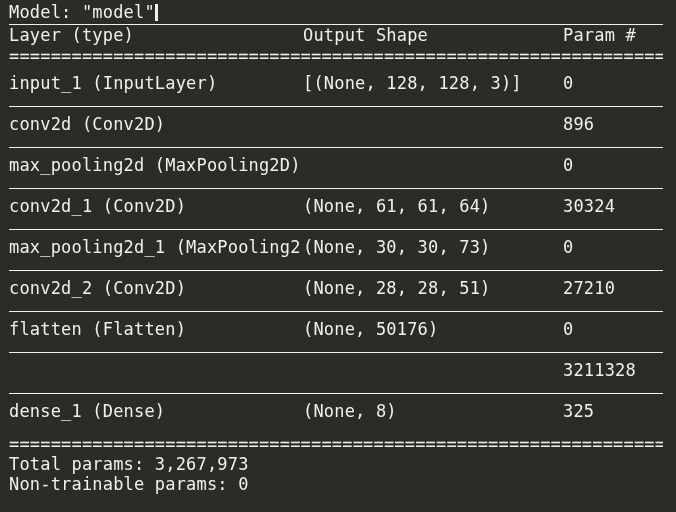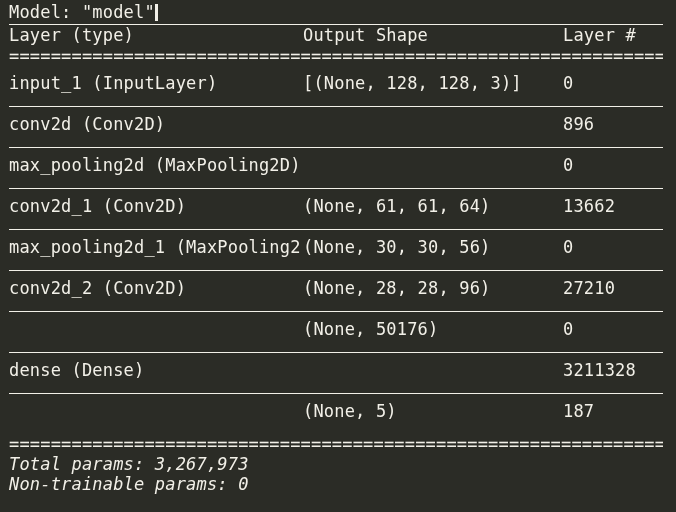--- a/index.html
+++ b/index.html
@@ -91,38 +91,37 @@
   .header-row .cells { top: 0px; }
 
   
   .totals {
     padding-left: 9px;
   }
   .totals div {
     height: 20px;
     white-space: pre;
     letter-spacing: 0.18px;
-    font-style: italic;
   }
 </style>
 </head>
 <body>
 
 <div id="screen" style="background: rgb(43, 44, 38); color: rgb(242, 240, 232);">
   <div class="term">
 
     <div class="title-line"><span>Model: "model"</span><span class="cursor" style="background: rgb(242, 240, 232); display: inline-block;"></span></div>
 
     <div class="rule-solid" style="background: rgb(242, 240, 232);"></div>
 
     <div class="row header-row">
       <div class="cells">
         <span class="cell c-layer">Layer (type)</span>
         <span class="cell c-shape">Output Shape</span>
-        <span class="cell c-param">Layer #</span>
+        <span class="cell c-param">Param #</span>
       </div>
     </div>
 
     <div class="rule-eq">=================================================================</div>
 
     <div class="row">
       <div class="cells">
         <span class="cell c-layer">input_1 (InputLayer)</span>
         <span class="cell c-shape">[(None, 128, 128, 3)]</span>
         <span class="cell c-param">0</span>
@@ -143,63 +142,64 @@
         <span class="cell c-layer">max_pooling2d (MaxPooling2D)</span>
         <span class="cell c-param">0</span>
       </div>
     </div>
     <div class="rule-solid" style="background: rgb(242, 240, 232);"></div>
 
     <div class="row">
       <div class="cells">
         <span class="cell c-layer">conv2d_1 (Conv2D)</span>
         <span class="cell c-shape">(None, 61, 61, 64)</span>
-        <span class="cell c-param">13662</span>
+        <span class="cell c-param">30324</span>
       </div>
     </div>
     <div class="rule-solid" style="background: rgb(242, 240, 232);"></div>
 
     <div class="row">
       <div class="cells">
         <span class="cell c-layer">max_pooling2d_1 (MaxPooling2</span>
-        <span class="cell c-shape">(None, 30, 30, 56)</span>
+        <span class="cell c-shape">(None, 30, 30, 73)</span>
         <span class="cell c-param">0</span>
       </div>
     </div>
     <div class="rule-solid" style="background: rgb(242, 240, 232);"></div>
 
     <div class="row">
       <div class="cells">
         <span class="cell c-layer">conv2d_2 (Conv2D)</span>
-        <span class="cell c-shape">(None, 28, 28, 96)</span>
+        <span class="cell c-shape">(None, 28, 28, 51)</span>
         <span class="cell c-param">27210</span>
       </div>
     </div>
     <div class="rule-solid" style="background: rgb(242, 240, 232);"></div>
 
     <div class="row">
       <div class="cells">
+        <span class="cell c-layer">flatten (Flatten)</span>
         <span class="cell c-shape">(None, 50176)</span>
         <span class="cell c-param">0</span>
       </div>
     </div>
     <div class="rule-solid" style="background: rgb(242, 240, 232);"></div>
 
     <div class="row">
       <div class="cells">
-        <span class="cell c-layer">dense (Dense)</span>
         <span class="cell c-param">3211328</span>
       </div>
     </div>
     <div class="rule-solid" style="background: rgb(242, 240, 232);"></div>
 
     <div class="row">
       <div class="cells">
-        <span class="cell c-shape">(None, 5)</span>
-        <span class="cell c-param">187</span>
+        <span class="cell c-layer">dense_1 (Dense)</span>
+        <span class="cell c-shape">(None, 8)</span>
+        <span class="cell c-param">325</span>
       </div>
     </div>
 
     <div class="rule-eq">=================================================================</div>
 
     <div class="totals">
       <div>Total params: 3,267,973</div>
       <div>Non-trainable params: 0</div>
     </div>
 

